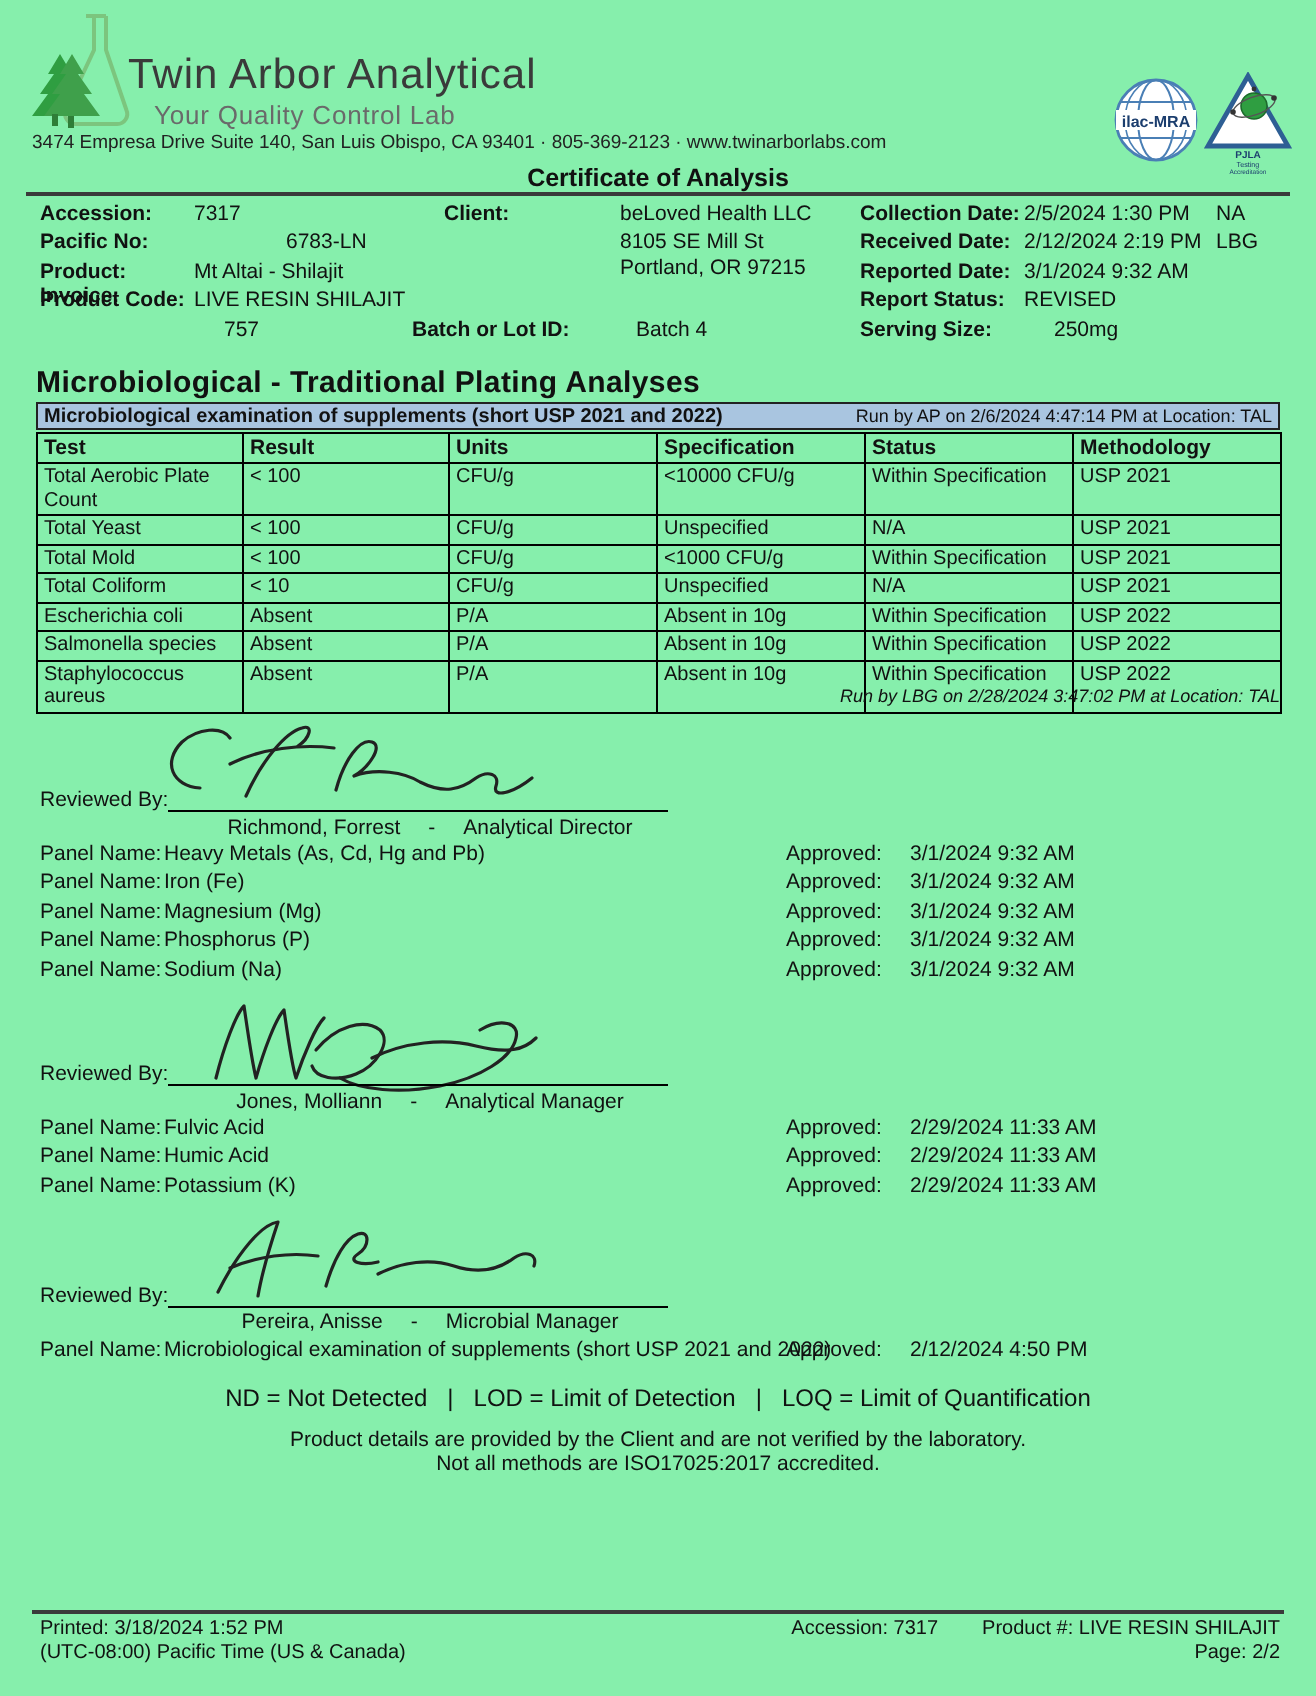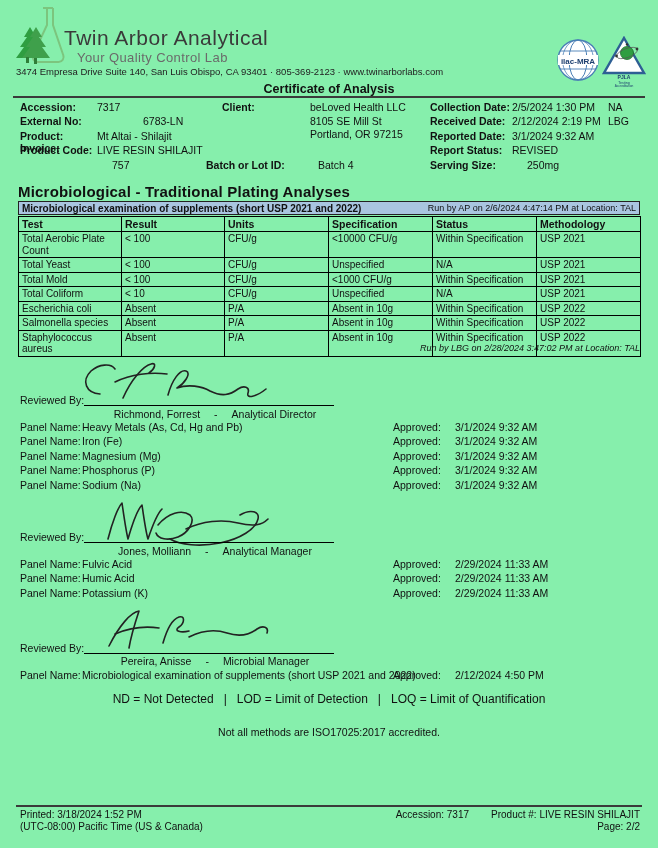--- a/index.html
+++ b/index.html
@@ -70,21 +70,21 @@
     <text x="22" y="47.5" text-anchor="middle" font-size="3.6" fill="#1c3e6e" font-family="Liberation Sans, sans-serif">Testing</text>
     <text x="22" y="51" text-anchor="middle" font-size="3.2" fill="#1c3e6e" font-family="Liberation Sans, sans-serif">Accreditation</text>
   </svg>
 
   <div class="abs certtitle" style="left:0;top:82px;">Certificate of Analysis</div>
   <div class="abs rule" style="left:13px;top:96px;width:632px;"></div>
 
   <div>
     <span class="abs lbl" style="left:20px;top:101px;">Accession:</span>
     <span class="abs" style="left:97px;top:101px;">7317</span>
-    <span class="abs lbl" style="left:20px;top:115px;">External No:</span>
+    <span class="abs lbl" style="left:20px;top:115px;">Pacific No:</span>
     <span class="abs" style="left:97px;top:115px;margin-left:46px;">6783-LN</span>
     <span class="abs lbl" style="left:20px;top:130px;">Product:</span>
     <span class="abs" style="left:97px;top:130px;">Mt Altai - Shilajit</span>
     <span class="abs lbl" style="left:20px;top:144px;">Product Code:</span>
     <span class="abs" style="left:97px;top:144px;">LIVE RESIN SHILAJIT</span>
     <span class="abs lbl" style="left:20px;top:142px;">Invoice:</span>
     <span class="abs" style="left:112px;top:159px;">757</span>
 
     <span class="abs lbl" style="left:222px;top:101px;">Client:</span>
     <span class="abs" style="left:310px;top:101px;">beLoved Health LLC</span>
@@ -285,20 +285,21 @@
     <span>Pereira, Anisse</span><span class="nsep">-</span><span>Microbial Manager</span>
   </div>
   <div class="panelrow" style="top:669px;">
     <span style="left:20px;">Panel Name:</span>
     <span style="left:82px;">Microbiological examination of supplements (short USP 2021 and 2022)</span>
     <span style="left:393px;">Approved:</span>
     <span style="left:455px;">2/12/2024 4:50 PM</span>
   </div>
 
   <div class="abs center legend" style="top:692px;">ND = Not Detected   |   LOD = Limit of Detection   |   LOQ = Limit of Quantification</div>
+  <div class="abs center" style="top:714px;">Product details are provided by the Client and are not verified by the laboratory.</div>
   <div class="abs center" style="top:726px;">Not all methods are ISO17025:2017 accredited.</div>
 
   <div class="abs thinrule" style="left:16px;top:805px;width:626px;"></div>
   <div class="abs foot" style="left:20px;top:809px;">Printed: 3/18/2024 1:52 PM</div>
   <div class="abs foot" style="left:20px;top:821px;">(UTC-08:00) Pacific Time (US &amp; Canada)</div>
   <div class="abs foot" style="right:18px;top:809px;text-align:right;">
     <span>Accession: 7317</span><span class="gap"></span><span>Product #: LIVE RESIN SHILAJIT</span>
   </div>
   <div class="abs foot" style="right:18px;top:821px;">Page: 2/2</div>
 

